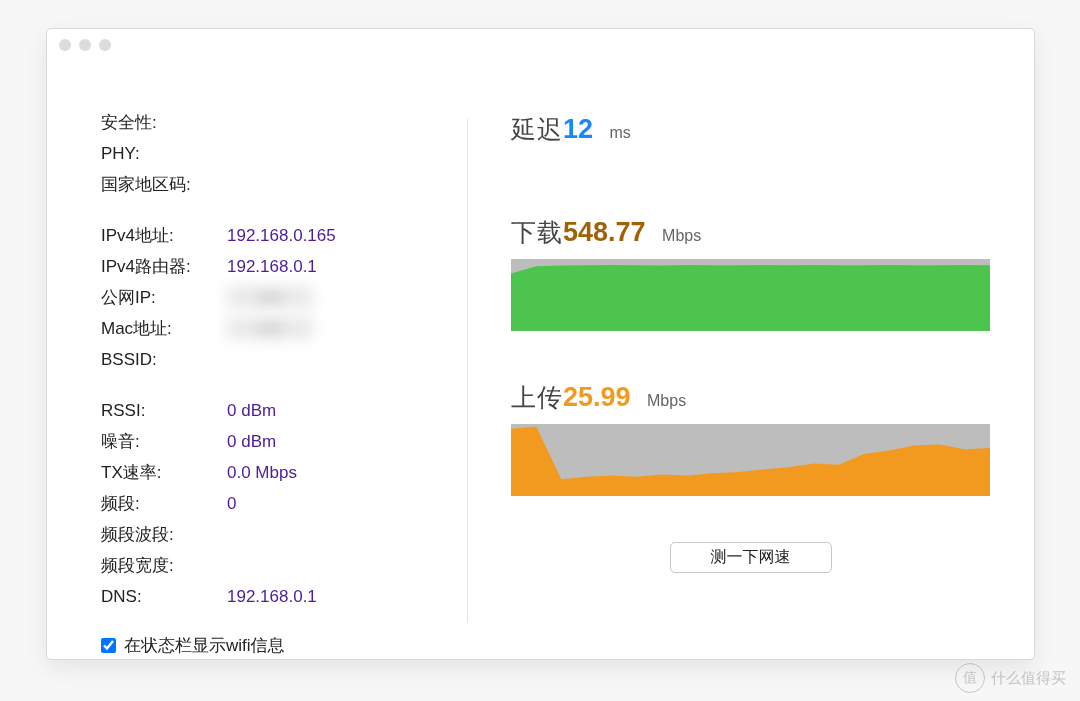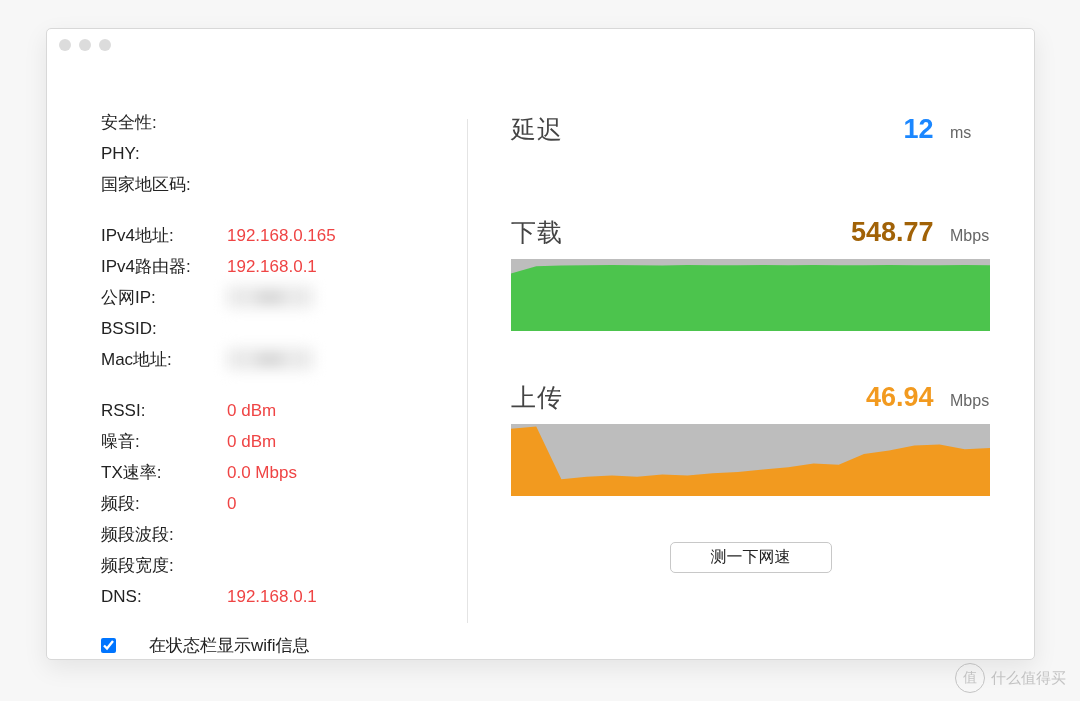--- a/index.html
+++ b/index.html
@@ -62,45 +62,44 @@
     }
     .info-group { margin-bottom: 20px; }
     .info-row {
       display: flex;
       font-size: 17px;
       color: #222;
       line-height: 31px;
       white-space: nowrap;
     }
     .info-label { width: 126px; flex-shrink: 0; }
-    .info-value { color: #ef4444; }
+    .info-value { color: #4c1d95; }
     .info-value.blurred {
       filter: blur(7px);
       color: #999;
       background: #e9e9e9;
       padding: 0 30px;
       border-radius: 2px;
       line-height: 22px;
       margin-top: 4px;
       height: 22px;
     }
     .checkbox-row {
       display: flex;
       align-items: center;
       margin-top: 22px;
       font-size: 17px;
       color: #222;
-      gap: 25px;
     }
     .checkbox-row input { margin-right: 8px; width: 15px; height: 15px; }
 
     .metric-header {
       display: flex;
       align-items: baseline;
-      justify-content: space-between;
+      justify-content: flex-start;
     }
     .metric-title {
       font-size: 25px;
       font-weight: 300;
       color: #444;
       letter-spacing: 1px;
     }
     .metric-value {
       font-size: 27px;
       font-weight: 700;
@@ -204,26 +203,26 @@
         </div>
         <div class="info-row">
           <span class="info-label">IPv4路由器:</span>
           <span class="info-value">192.168.0.1</span>
         </div>
         <div class="info-row">
           <span class="info-label">公网IP:</span>
           <span class="info-value blurred">xxx</span>
         </div>
         <div class="info-row">
-          <span class="info-label">BSSID:</span>
-          <span class="info-value"></span>
-        </div>
-        <div class="info-row">
           <span class="info-label">Mac地址:</span>
           <span class="info-value blurred">xxx</span>
+        </div>
+        <div class="info-row">
+          <span class="info-label">BSSID:</span>
+          <span class="info-value"></span>
         </div>
       </div>
 
       <div class="info-group" style="margin-bottom:0">
         <div class="info-row">
           <span class="info-label">RSSI:</span>
           <span class="info-value">0 dBm</span>
         </div>
         <div class="info-row">
           <span class="info-label">噪音:</span>
@@ -283,21 +282,21 @@
             <svg viewBox="0 0 480 72" preserveAspectRatio="none">
               <path d="M0,72 L0.0,14.4 L25.3,7.2 L50.5,6.6 L75.8,6.2 L101.1,6.0 L126.3,6.2 L151.6,6.4 L176.8,6.1 L202.1,6.2 L227.4,6.2 L252.6,6.1 L277.9,6.2 L303.2,6.1 L328.4,6.2 L353.7,6.2 L378.9,6.1 L404.2,6.2 L429.5,6.2 L454.7,6.1 L480.0,6.2 L480,72 Z" fill="#4cc44d"></path>
             </svg>
           </div>
       </div>
 
       <div class="section-upload">
         <div class="metric-header">
           <span class="metric-title">上传</span>
           <span>
-            <span class="metric-value upload-val">46.94</span>
+            <span class="metric-value upload-val">25.99</span>
             <span class="metric-unit">Mbps</span>
           </span>
         </div>
         <div class="chart" id="chart-upload">
             <svg viewBox="0 0 480 72" preserveAspectRatio="none">
               <path d="M0,72 L0.0,4.8 L25.3,2.4 L50.5,55.2 L75.8,52.8 L101.1,51.6 L126.3,52.8 L151.6,50.4 L176.8,51.6 L202.1,49.2 L227.4,48.0 L252.6,45.6 L277.9,43.2 L303.2,39.6 L328.4,40.8 L353.7,30.0 L378.9,26.4 L404.2,21.6 L429.5,20.4 L454.7,25.2 L480.0,24.0 L480,72 Z" fill="#f29a1f"></path>
             </svg>
           </div>
       </div>
 

